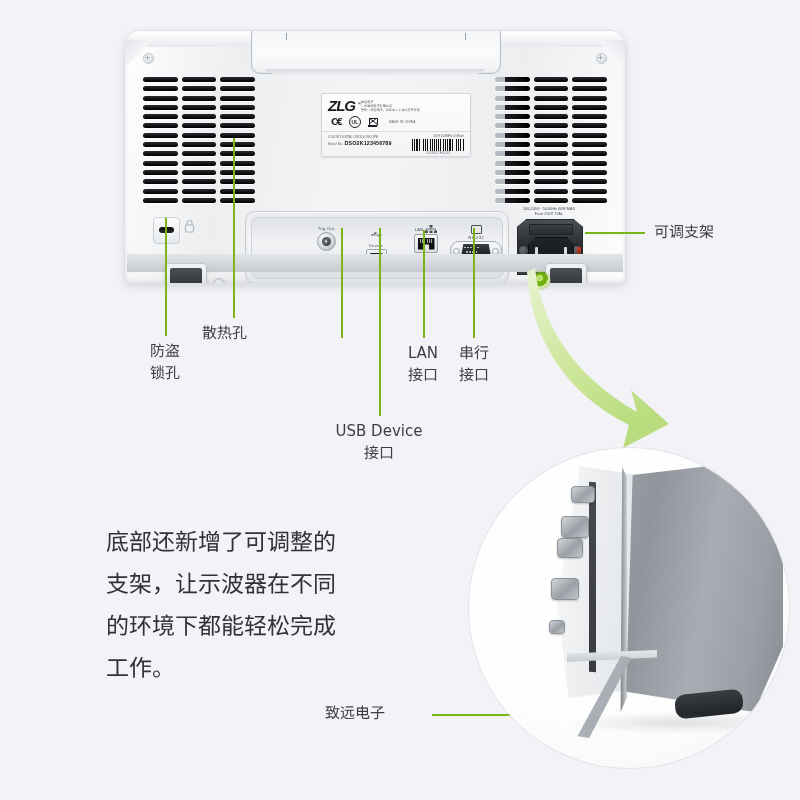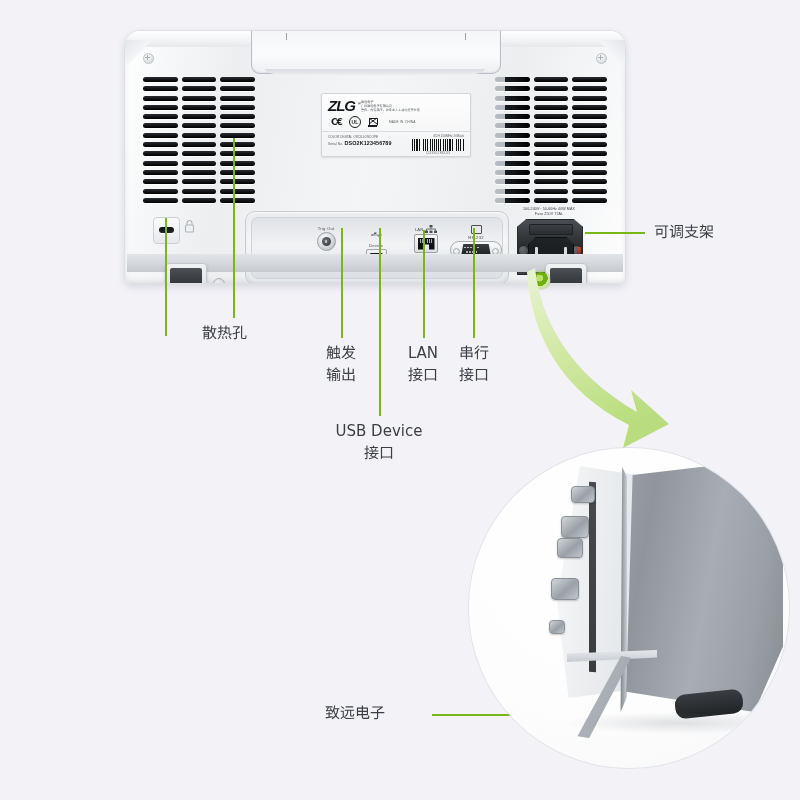--- a/index.html
+++ b/index.html
@@ -585,31 +585,35 @@
           <stop offset="0%" stop-color="#e9f3d4"></stop>
           <stop offset="55%" stop-color="#cfe79f"></stop>
           <stop offset="100%" stop-color="#b9dd7e"></stop>
         </linearGradient>
       </defs>
       <path d="M16 6 C 22 60, 52 112, 118 150 L 112 128 L 150 162 L 104 186 L 110 163 C 44 130, 12 74, 8 10 Z" fill="url(#ag)"></path>
     </svg>
   </div>
 
   <div class="ann" style="left:640px;top:221px">可调支架</div>
+  <div class="ann ctr" style="left:121px;top:340px;width:60px">防盗
+锁孔</div>
   <div class="ann" style="left:188px;top:322px">散热孔</div>
-  <div class="ann ctr" style="left:297px;top:342px;width:60px">触发
-输出</div>
   <div class="ann ctr" style="left:295px;top:420px;width:140px">USB Device
 接口</div>
   <div class="ann ctr" style="left:380px;top:342px;width:58px">LAN
 接口</div>
   <div class="ann ctr" style="left:431px;top:342px;width:58px">串行
 接口</div>
   <div class="ann" style="left:311px;top:702px">致远电子</div>
 
+  <div class="ann big" style="left:92px;top:521px;width:300px;font-size:23px;line-height:42px;color:#2f3338">底部还新增了可调整的
+支架，让示波器在不同
+的环境下都能轻松完成
+工作。</div>
 
   <div class="inset">
     <div class="scope-side">
       <div class="scope-front"></div>
       <div class="darkstrip"></div>
       <div class="knob k1"></div>
       <div class="knob k2"></div>
       <div class="knob k3"></div>
       <div class="knob k4"></div>
       <div class="knob k5"></div>

